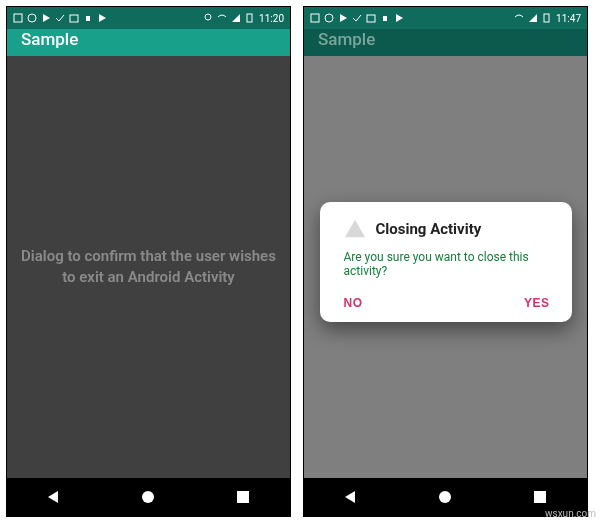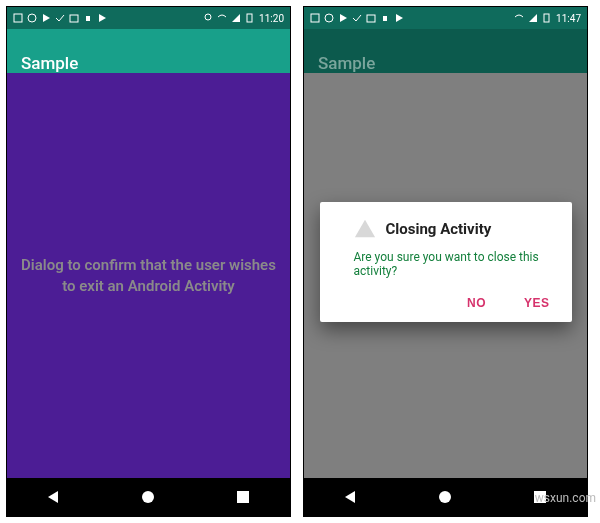--- a/index.html
+++ b/index.html
@@ -25,32 +25,32 @@
       color: #fff;
       display: flex;
       align-items: center;
       padding: 0 6px;
       font-size: 10px;
     }
     .statusbar .left-icons { display: flex; gap: 4px; }
     .statusbar .right-icons { margin-left: auto; display: flex; gap: 4px; align-items: center; }
     .statusbar svg { width: 10px; height: 10px; fill: #fff; }
     .appbar {
-      height: 44px;
+      height: 27px;
       background: #18a08a;
       color: #fff;
       display: flex;
-      align-items: flex-end;
+      align-items: flex-start;
       padding: 0 14px;
       font-size: 17px;
       font-weight: 500;
     }
     .content {
       flex: 1;
-      background: #4c1d95;
+      background: #404040;
       display: flex;
       align-items: center;
       justify-content: center;
       text-align: center;
       padding: 0 12px;
     }
     .content .body-text {
       color: #8a8a8a;
       font-size: 15px;
       font-weight: 600;
@@ -75,23 +75,23 @@
       position: absolute;
       inset: 0;
       display: flex;
       align-items: center;
       justify-content: center;
       pointer-events: none;
     }
     .dialog {
       width: 252px;
       background: #fff;
-      border-radius: 2px;
+      border-radius: 10px;
       box-shadow: 0 8px 20px rgba(0,0,0,0.45);
-      padding: 16px 18px 8px 34px;
+      padding: 16px 18px 8px 24px;
       pointer-events: auto;
     }
     .dialog .dlg-head {
       display: flex;
       align-items: center;
       gap: 10px;
       margin-bottom: 10px;
     }
     .dialog .dlg-head svg { width: 22px; height: 22px; fill: #d8d8d8; }
     .dialog .dlg-title {
@@ -99,40 +99,40 @@
       font-weight: 700;
       color: #222;
     }
     .dialog .dlg-msg {
       font-size: 12px;
       color: #15803d;
       margin-bottom: 18px;
     }
     .dialog .dlg-actions {
       display: flex;
-      justify-content: flex-end;
+      justify-content: space-between;
       gap: 38px;
       padding-right: 4px;
       padding-bottom: 4px;
     }
     .dialog .dlg-btn {
       background: none;
       border: none;
       color: #d6336c;
       font-size: 12px;
       font-weight: 700;
       letter-spacing: 0.5px;
       cursor: pointer;
     }
 
     .watermark {
       position: fixed;
       right: 4px;
-      bottom: 18px;
-      font-size: 12px;
+      bottom: 4px;
+      font-size: 10px;
       color: #bbb;
     }
   </style>
 </head>
 <body>
 
 <div class="phone">
   <div class="statusbar">
     <div class="left-icons">
       <svg>

